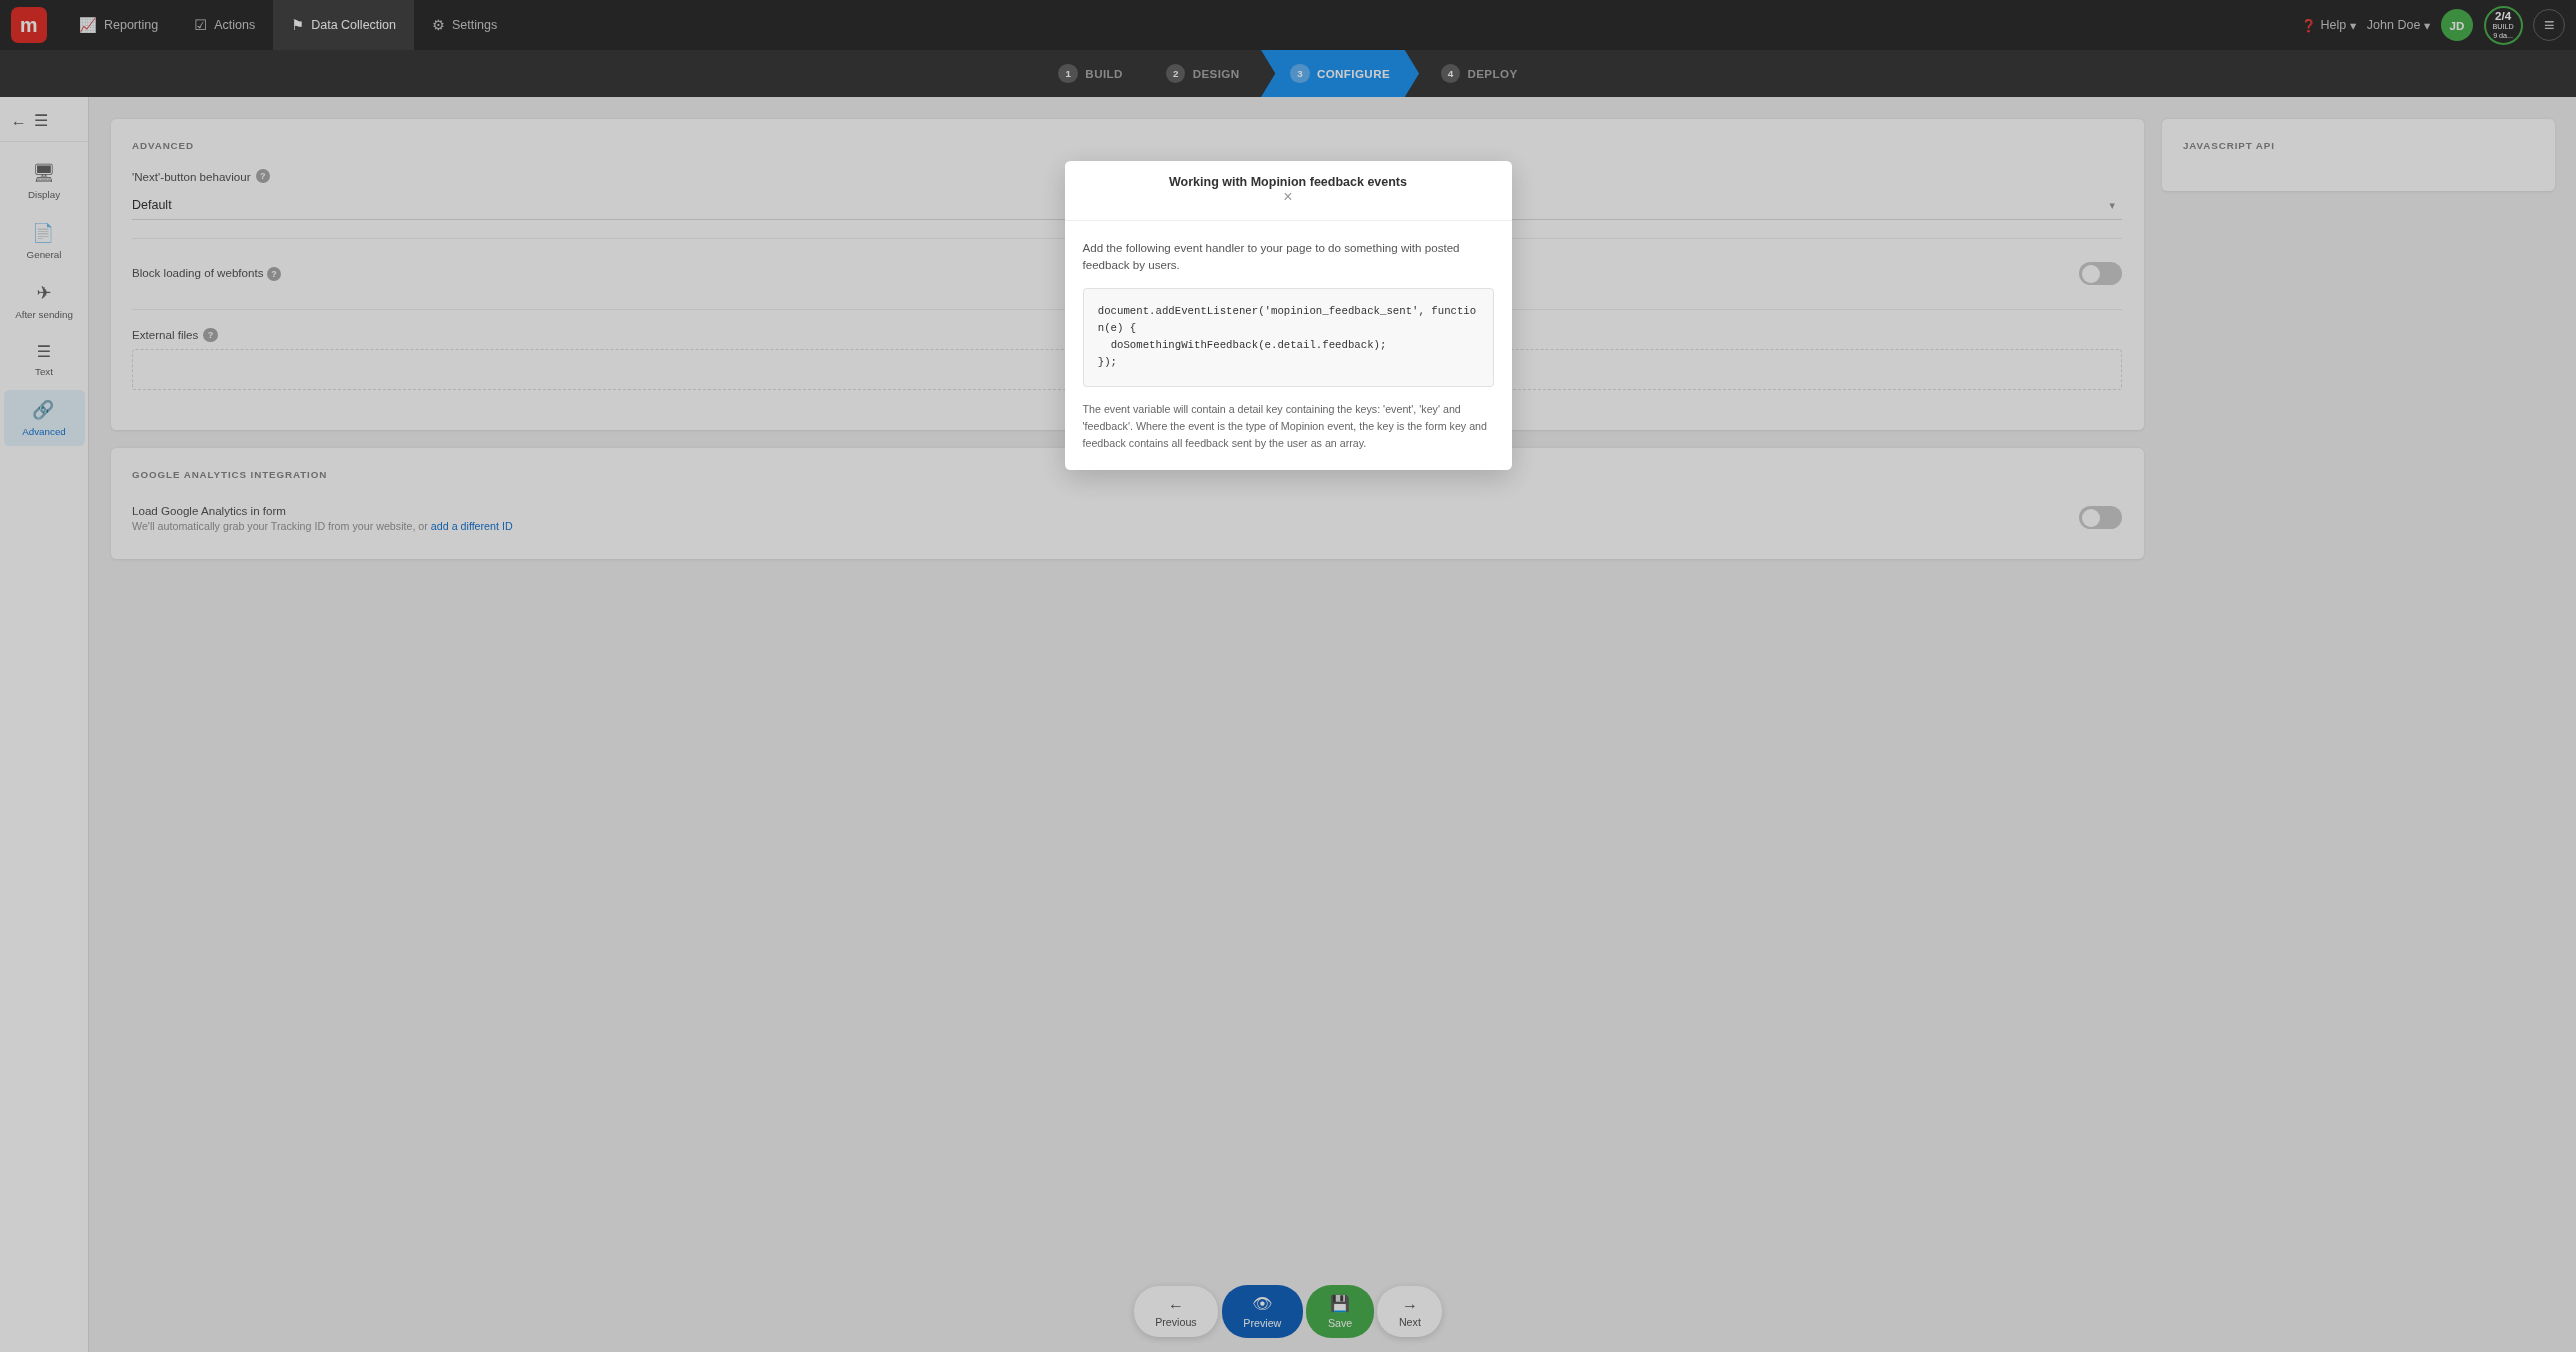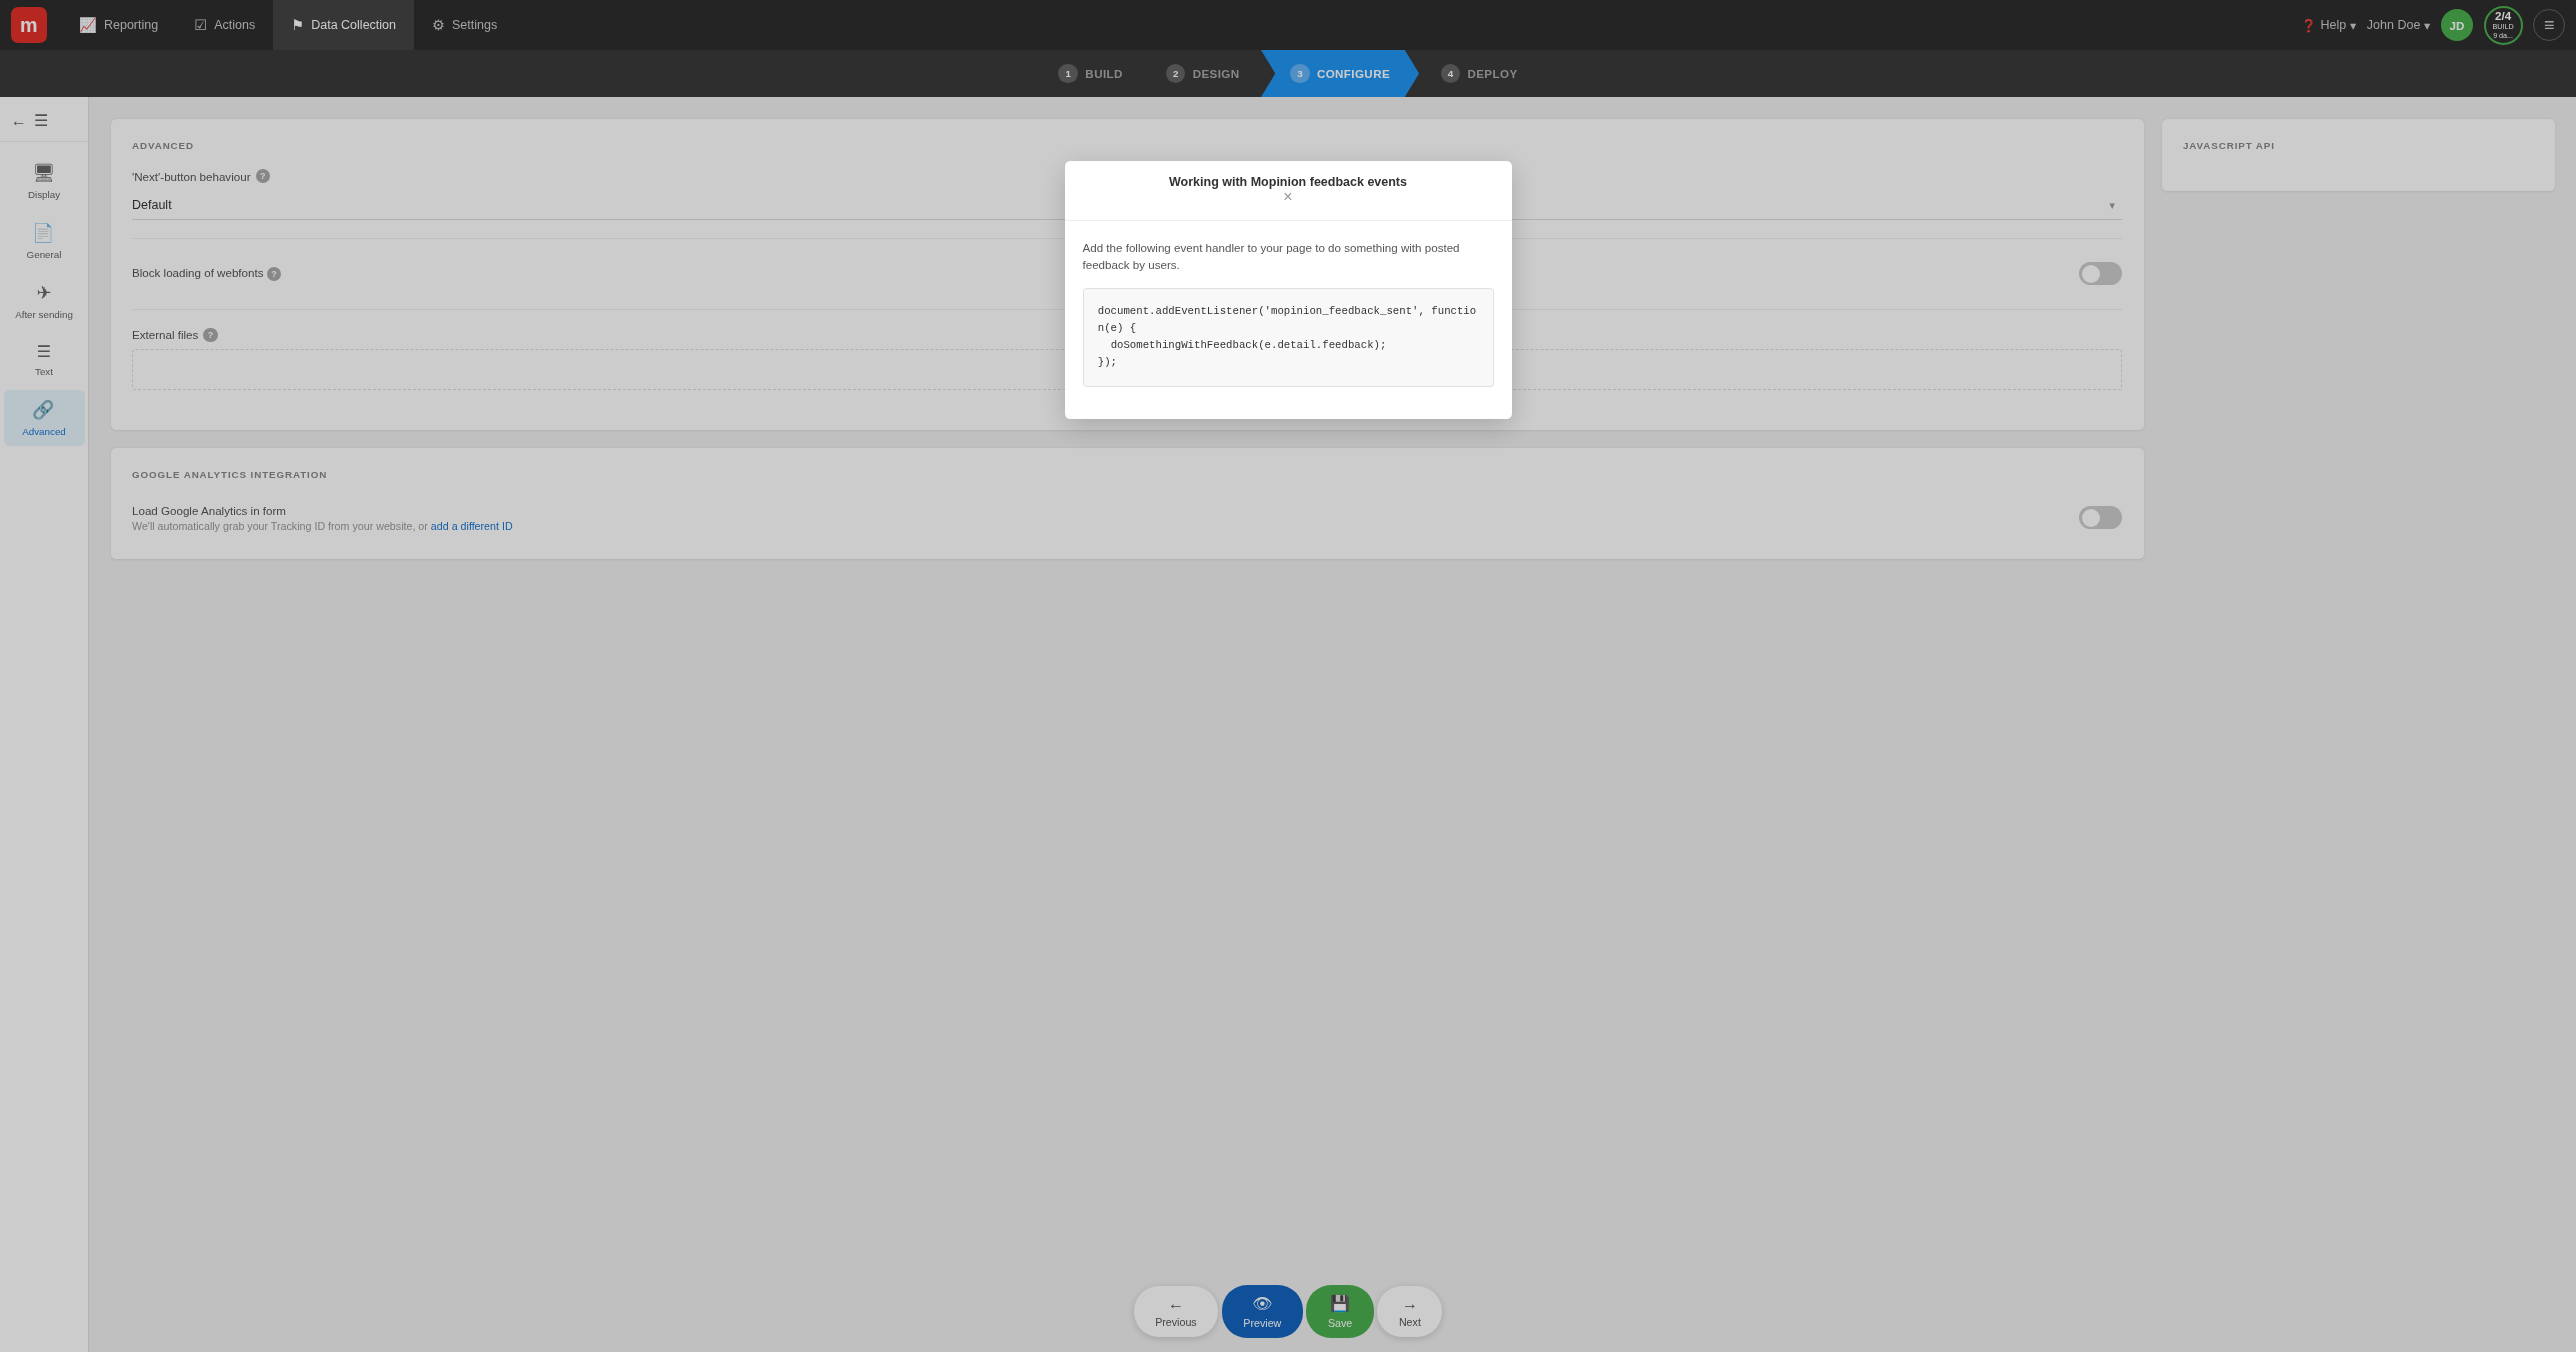--- a/index.html
+++ b/index.html
@@ -383,20 +383,21 @@
   <div class="modal">
     <div class="modal-header">
       <span class="modal-title">Working with Mopinion feedback events</span>
       <button class="modal-close">×</button>
     </div>
     <div class="modal-body">
       <p class="modal-desc">Add the following event handler to your page to do something with posted feedback by users.</p>
       <pre class="code-block">document.addEventListener('mopinion_feedback_sent', function(e) {
   doSomethingWithFeedback(e.detail.feedback);
 });</pre>
+      <p class="modal-footer-text">The event variable will contain a detail key containing the keys: 'event', 'key' and 'feedback'. Where the event is the type of Mopinion event, the key is the form key and feedback contains all feedback sent by the user as an array.</p>
     </div>
   </div>
 </div>
 
 <div class="bottom-toolbar">
   <button class="toolbar-btn btn-prev">
     <span class="btn-icon">←</span>
     <span>Previous</span>
   </button>
   <button class="toolbar-btn btn-preview">

